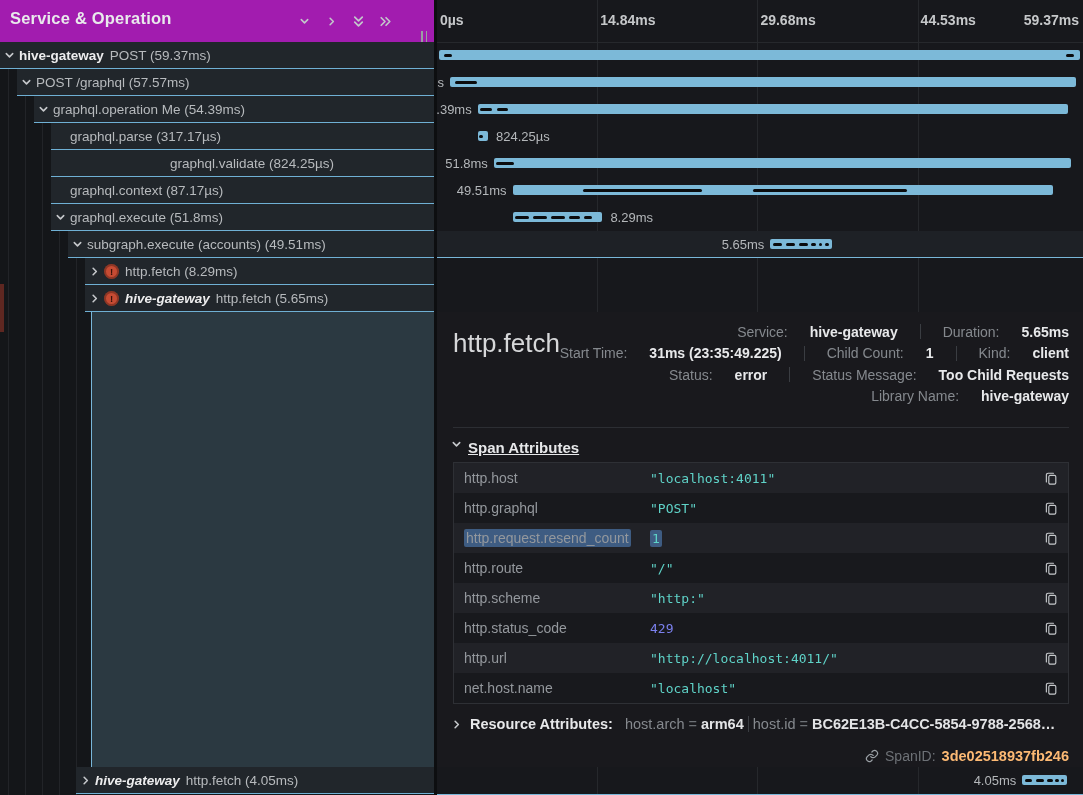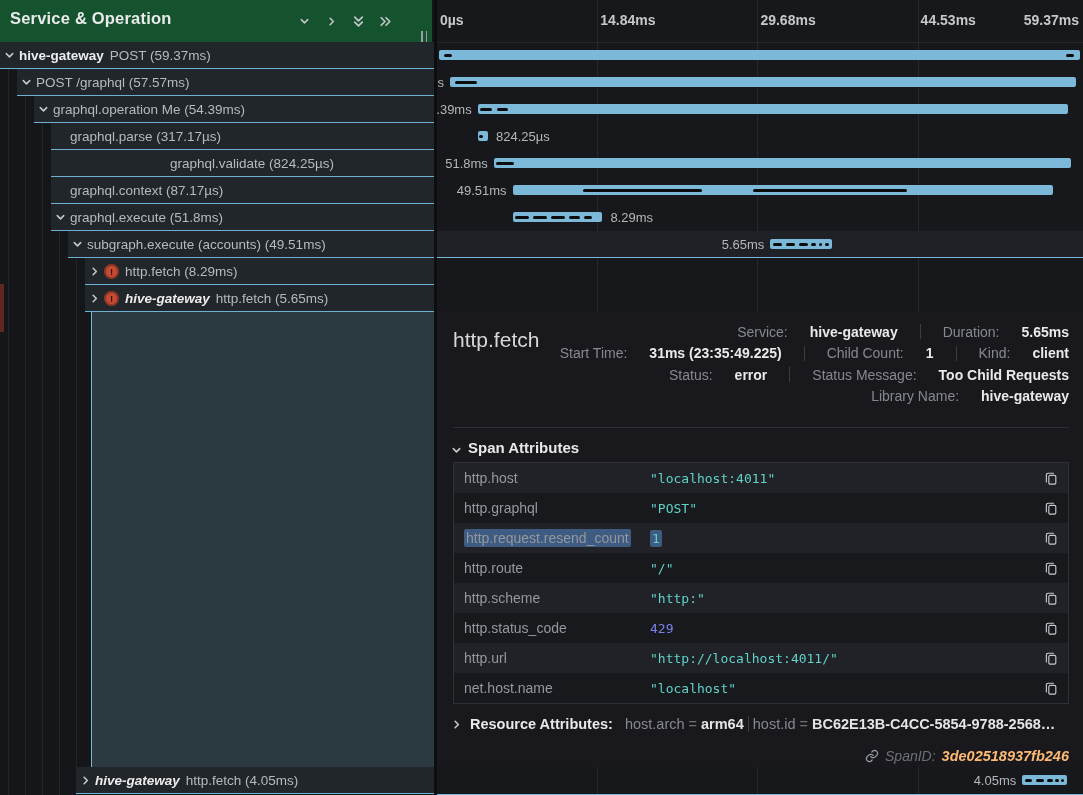--- a/index.html
+++ b/index.html
@@ -1,20 +1,20 @@
 <!DOCTYPE html>
 <html><head>
 <meta charset="utf-8">
 <style>
   html,body{margin:0;padding:0;background:#0d0e10;}
   #app{position:relative;width:1083px;height:795px;overflow:hidden;background:#141619;
        font-family:"Liberation Sans",sans-serif;-webkit-font-smoothing:antialiased;}
   
   #left-panel{position:absolute;left:0;top:0;width:434px;height:795px;overflow:hidden;background:#141619;}
-  #left-header{position:absolute;left:0;top:0;width:432px;height:42px;background:#14532d;}
+  #left-header{position:absolute;left:0;top:0;width:432px;height:42px;background:#a21caf;padding-left:44px;}
   .lp-title{position:absolute;left:10px;top:9px;font-size:16.5px;font-weight:700;color:#e9eaec;letter-spacing:.2px;}
   .hdr-icons{position:absolute;left:296px;top:13px;display:flex;gap:11px;color:#c3c6cb;}
   .hdr-icons .hbtn{width:16px;height:16px;display:flex;align-items:center;justify-content:center;cursor:pointer;}
   .splitter{position:absolute;left:421px;top:31px;display:flex;gap:3px;}
   .splitter i{display:block;width:1.5px;height:11px;background:#9a9da2;}
   .guide{position:absolute;top:42px;bottom:0;width:1px;background:#222428;}
   .tree-row{position:absolute;right:0;height:26px;background:#21262b;border-bottom:1px solid #6fb0d4;
             display:flex;align-items:center;font-size:13.5px;color:#b7babd;cursor:pointer;}
   .tree-row .chev{width:13px;height:13px;margin:0 3px 0 3px;color:#c6c9cc;display:flex;align-items:center;justify-content:center;flex:0 0 auto;}
   .tree-row .chev.empty{visibility:hidden;}
@@ -34,47 +34,47 @@
   .tick{position:absolute;top:12px;font-size:14px;font-weight:600;color:#c6c8ca;white-space:nowrap;}
   .gridline{position:absolute;top:0;width:1px;height:312px;background:#26282c;}
   #timeline-rows{position:absolute;left:0;top:42px;width:646px;}
   .tl-row{position:relative;width:646px;height:27px;overflow:hidden;}
   .tl-row.sel{height:26px;background:#1e2126;border-bottom:1px solid #79b7d9;}
   .bar{position:absolute;top:8px;height:10px;background:#7cb9d8;border-radius:2px;cursor:pointer;}
   .bar .mark{position:absolute;top:3.5px;height:3px;background:#0b0c0e;border-radius:1.5px;}
   .bar-label{position:absolute;top:6px;font-size:13px;color:#b4b7ba;white-space:nowrap;}
   
   #detail-panel{position:absolute;left:0;top:312px;width:646px;height:455px;background:#19191d;}
-  .dp-title{position:absolute;left:16px;top:16px;font-size:21px;font-weight:500;color:#d6d7d9;}
+  .dp-title{position:absolute;left:16px;top:16px;font-size:26px;font-weight:500;color:#d6d7d9;}
   #meta-lines{position:absolute;right:14px;top:11px;display:flex;flex-direction:column;align-items:flex-end;gap:4.5px;}
   .meta-line{display:flex;align-items:center;gap:22px;font-size:14px;height:17px;}
   .meta-line .ml{color:#85898e;}
   .meta-line .mv{color:#e8e9eb;font-weight:700;}
   .meta-div{width:1px;height:15px;background:#3a3d42;}
   #dp-sep{position:absolute;left:16px;right:14px;top:115px;height:1px;background:#2c2e33;}
-  #sa-header{position:absolute;left:14px;top:127px;display:flex;align-items:flex-end;gap:6px;color:#e7e8ea;
-             font-size:15px;font-weight:700;cursor:pointer;}
+  #sa-header{position:absolute;left:14px;top:127px;display:flex;align-items:flex-start;gap:6px;color:#e7e8ea;
+             font-size:15px;font-weight:700;cursor:pointer;text-decoration:underline;}
   #sa-header .chev{color:#c6c9cc;display:flex;}
   #attr-table{position:absolute;left:16px;right:14px;top:150px;border:1px solid #2e3035;}
   .attr-row{height:30px;display:flex;align-items:center;}
   .attr-row:nth-child(odd){background:#212227;}
   .attr-row:nth-child(even){background:#18191d;}
   .attr-key{width:186px;padding-left:10px;font-size:14px;color:#94989d;white-space:nowrap;flex:0 0 auto;}
   .attr-val{flex:1;font-family:"DejaVu Sans Mono",monospace;font-size:13px;color:#5fd3c8;white-space:nowrap;}
   .attr-val.purple{color:#7b80ee;}
   .hl{background:#3e5c82;border-radius:2px;padding:1px 2px;}
   .copy-btn{margin-right:10px;color:#c6c9cc;display:flex;cursor:pointer;flex:0 0 auto;}
   #resource-line{position:absolute;left:14px;right:14px;top:404px;display:flex;align-items:center;gap:8px;font-size:14.5px;white-space:nowrap;overflow:hidden;}
   #resource-line .chev{color:#c6c9cc;display:flex;flex:0 0 auto;}
   #resource-line .rt{color:#e7e8ea;font-weight:700;margin-right:4px;}
   .res-key{color:#85898e;}
   .res-eq{color:#6d7176;margin:0 4px;}
   .res-val{color:#e3e4e6;font-weight:700;}
   .res-div{width:1px;height:16px;background:#3a3d42;margin:0 4px;flex:0 0 auto;}
-  #spanid-line{position:absolute;right:14px;top:436px;display:flex;align-items:center;gap:6px;font-size:14px;font-style:italic;}
+  #spanid-line{position:absolute;right:14px;top:436px;display:flex;align-items:center;gap:6px;font-size:14px;}
   #spanid-line .icon{color:#9aa0a5;display:flex;}
   #spanid-line .sl{color:#6d7176;}
   #spanid-line .sv{color:#fdba74;font-weight:700;font-size:14.5px;}
   
   #bottom-tl-row{position:absolute;left:0;top:767px;width:646px;height:27px;background:#17181c;border-bottom:1px solid #79b7d9;overflow:hidden;}
   #bottom-tl-row .gridline{height:27px;}
   #bottom-tree-row{z-index:2;}
 </style>
 </head>
 <body>

